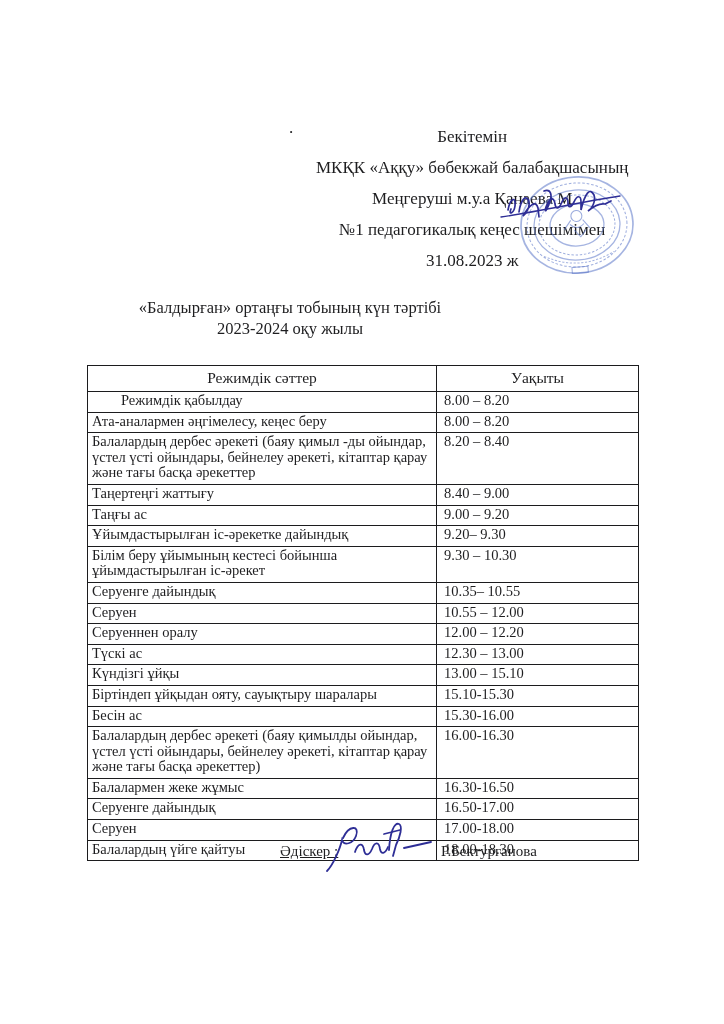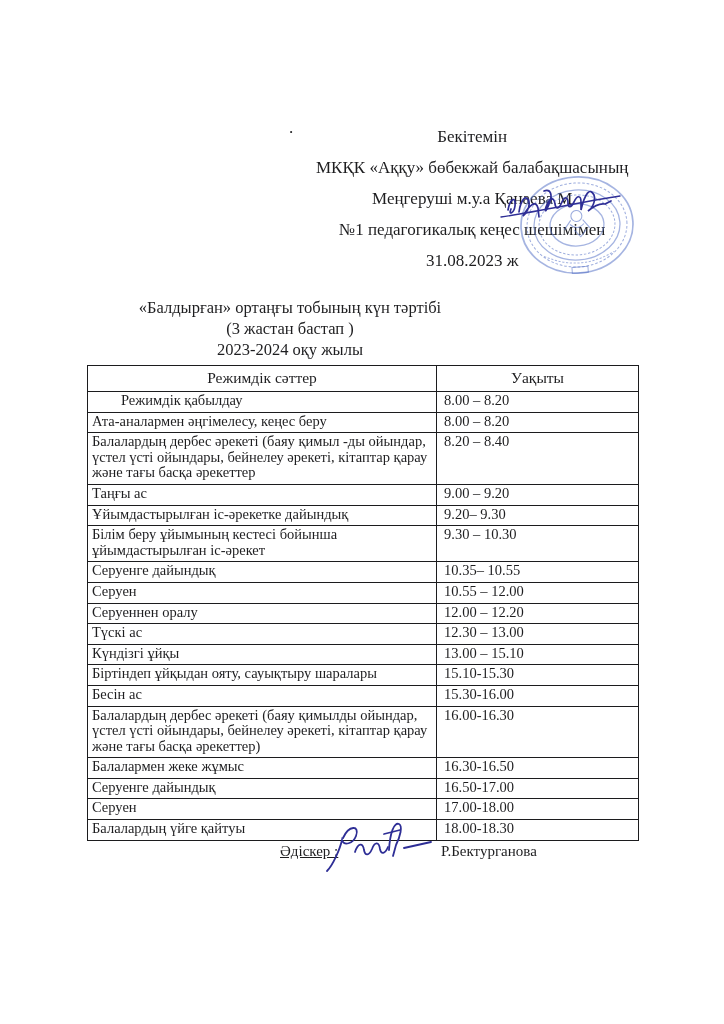--- a/index.html
+++ b/index.html
@@ -89,21 +89,20 @@
       <g fill="none" stroke="#2e2e96" stroke-width="1.7" stroke-linecap="round">
         <path d="M14,34 c2,-11 8,-15 7,-4 c-1,7 -7,10 -4,3 M25,36 c2,-14 8,-18 10,-10 c1,5 -3,12 -6,14 c7,-12 13,-16 15,-8 l1,9"></path>
         <path d="M50,15 c7,-3 9,5 5,13 c-2,6 -5,10 -3,3 c3,-9 8,-11 9,-3 c1,6 4,5 7,-2 c3,-6 6,-5 6,1 c0,5 3,5 6,-1 c3,-7 7,-7 7,0 l0,8 c4,-17 9,-23 13,-15 c2,6 -2,14 -6,16 c6,-5 12,-8 17,-7 l6,-3"></path>
         <path d="M7,41 C48,35 92,25 126,20" stroke-width="1.4"></path>
       </g>
     </svg>
   </div>
 
   <div class="doc-title">
     <div>«Балдырған» ортаңғы тобының күн тәртібі</div>
-    <div>(3 жастан бастап )</div>
     <div>2023-2024 оқу жылы</div>
   </div>
 
   <table class="schedule">
     <colgroup>
         <col class="c-activity">
         <col class="c-time">
       </colgroup>
     <thead>
       <tr>
@@ -118,20 +117,24 @@
         </tr>
         <tr>
           <td>Ата-аналармен әңгімелесу, кеңес беру</td>
           <td class="time">8.00 – 8.20</td>
         </tr>
         <tr>
           <td>Балалардың дербес әрекеті (баяу қимыл -ды ойындар, үстел үсті ойындары, бейнелеу әрекеті, кітаптар қарау және тағы басқа әрекеттер</td>
           <td class="time">8.20 – 8.40</td>
         </tr>
         <tr>
+          <td>Таңертеңгі жаттығу</td>
+          <td class="time">8.40 – 9.00</td>
+        </tr>
+        <tr>
           <td>Таңғы ас</td>
           <td class="time">9.00 – 9.20</td>
         </tr>
         <tr>
           <td>Ұйымдастырылған іс-әрекетке дайындық</td>
           <td class="time">9.20– 9.30</td>
         </tr>
         <tr>
           <td>Білім беру ұйымының кестесі бойынша ұйымдастырылған іс-әрекет</td>
           <td class="time">9.30 – 10.30</td>

